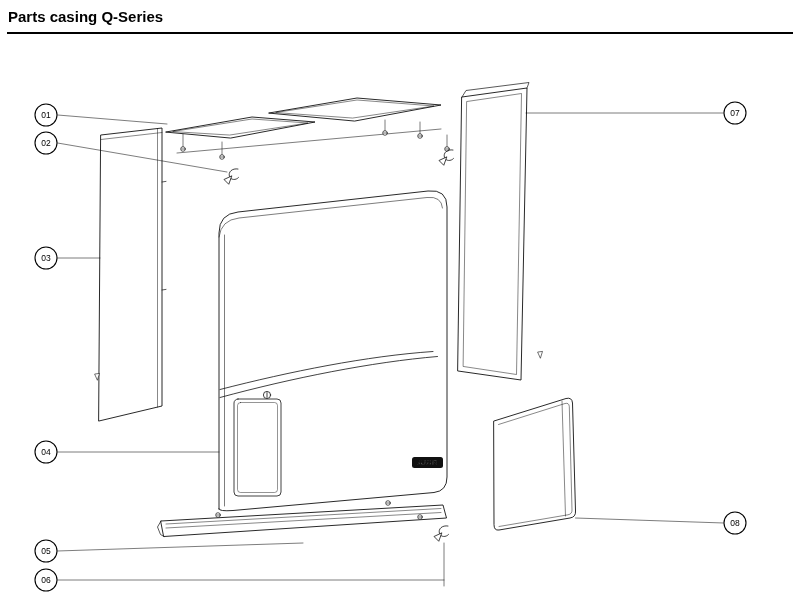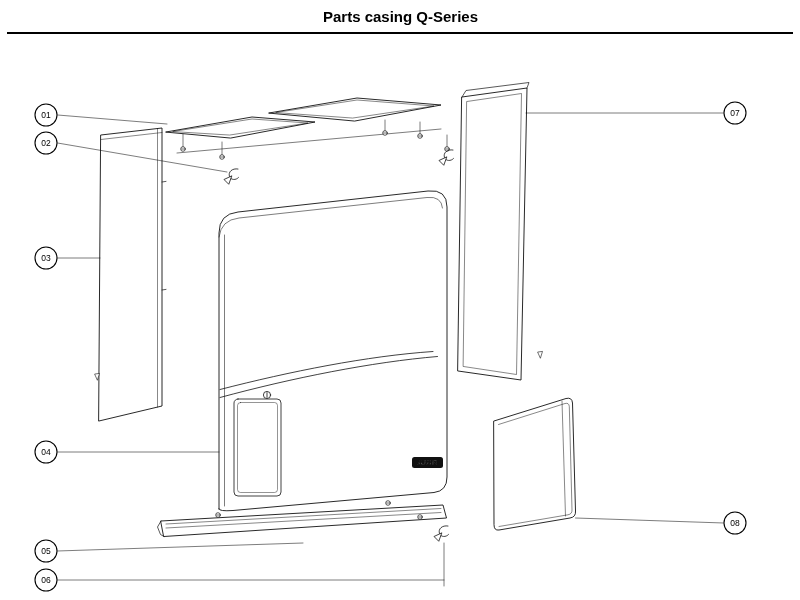--- a/index.html
+++ b/index.html
@@ -1,17 +1,17 @@
 <!DOCTYPE html>
 <html><head>
 <meta charset="utf-8">
 <style>
   html,body{margin:0;padding:0;background:#fff;}
   .page{position:relative;width:800px;height:600px;background:#fff;font-family:"Liberation Sans",sans-serif;overflow:hidden;}
-  .header{position:absolute;top:8px;left:7px;right:7px;border-bottom:2.5px solid #000;padding:0 0 7px 1px;text-align:center;}
+  .header{position:absolute;top:8px;left:7px;right:7px;border-bottom:2.5px solid #000;padding:0 0 7px 1px;}
   .header h1{margin:0;font-size:15px;font-weight:bold;color:#000;}
   svg.diagram{position:absolute;top:0;left:0;}
   .callout text{font-family:"Liberation Sans",sans-serif;font-size:8.5px;fill:#000;}
   .logo-text{font-family:"Liberation Sans",sans-serif;font-size:7px;font-weight:bold;font-style:italic;fill:#fff;letter-spacing:.2px;}
 </style>
 </head>
 <body>
 
 <div class="page">
   <div class="header">

